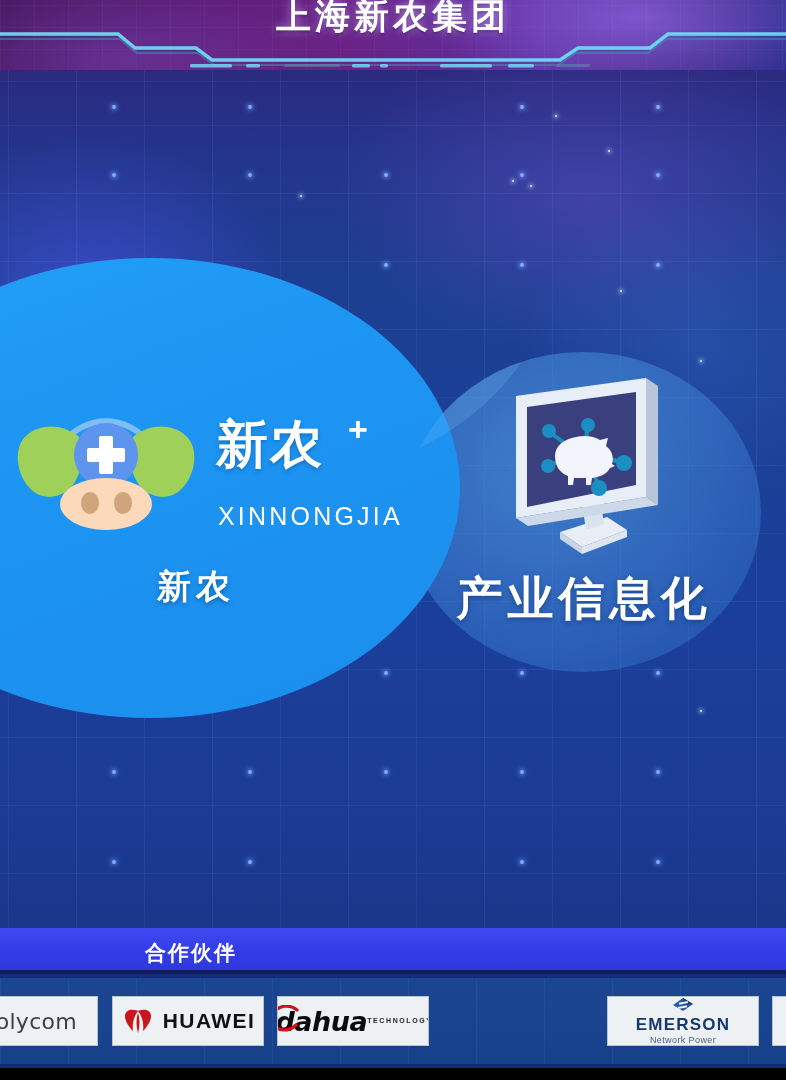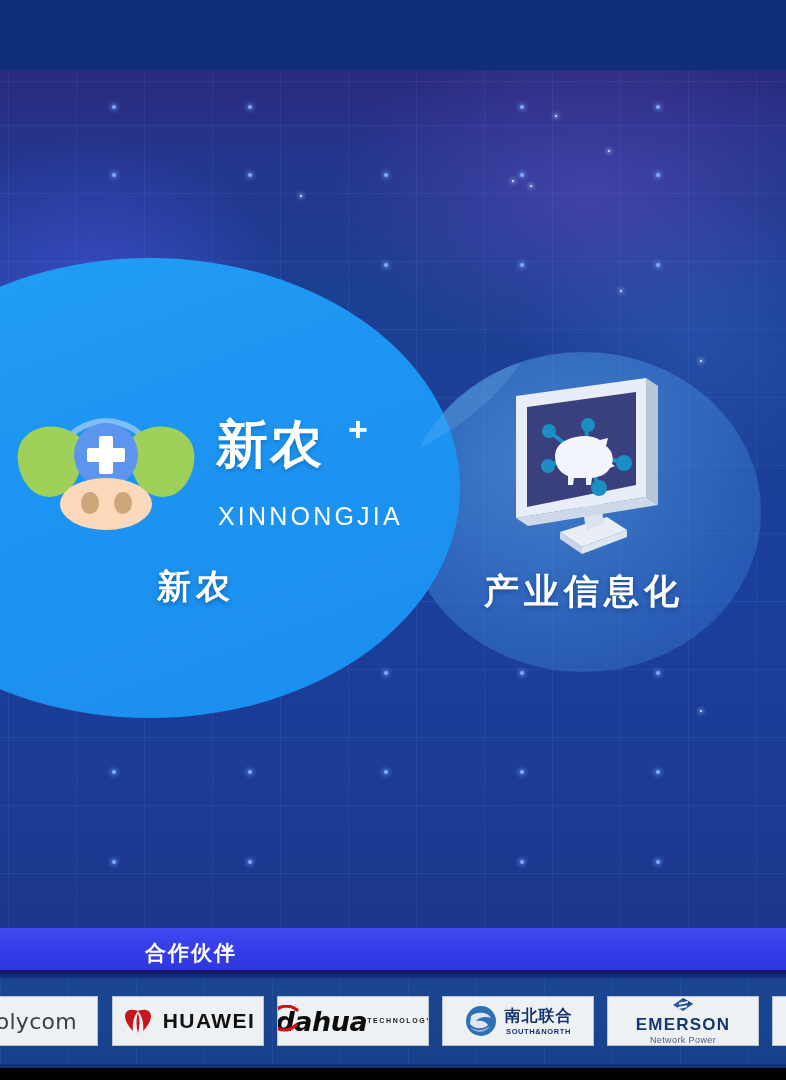--- a/index.html
+++ b/index.html
@@ -81,21 +81,21 @@
     background:rgba(120,190,250,.22);
     clip-path:ellipse(310px 230px at -160px -94px);
   }
 
   .panel-label {
     position:absolute; color:#fff; font-size:34px; font-weight:bold; letter-spacing:5px;
     text-shadow:0 2px 5px rgba(0,40,90,.45);
     font-family:"DejaVu Sans","Liberation Sans",sans-serif;
   }
   .label-left  { left:0; top:564px; width:392px; text-align:center; }
-  .label-right { left:408px; top:568px; width:352px; text-align:center; font-size:35px; }
+  .label-right { left:408px; top:568px; width:352px; text-align:center; font-size:46px; }
 
   
   .brand { position:absolute; left:8px; top:392px; width:390px; height:150px; }
   .brand-cn {
     position:absolute; left:208px; top:18px; font-size:52px; font-weight:bold; color:#fff;
     letter-spacing:2px; font-family:"DejaVu Serif","Liberation Serif",serif;
     text-shadow:0 2px 4px rgba(0,50,110,.35);
   }
   .brand-plus {
     position:absolute; left:340px; top:18px; font-size:34px; font-weight:bold; color:#fff;
@@ -144,20 +144,40 @@
                 font-family:"DejaVu Sans","Liberation Sans",sans-serif; }
   .lg-sn-en   { font-size:7.5px; color:#13316e; font-weight:bold; letter-spacing:.6px; }
   .lg-em      { font-size:17px; color:#16386e; font-weight:bold; letter-spacing:1.2px; }
   .lg-em-sub  { font-size:9px; color:#4a5d7e; letter-spacing:.4px; }
 </style>
 </head>
 <body>
 
 <div id="app">
 
+  <div class="header">
+    <div class="hdr-noise"></div>
+    <svg class="hdr-svg" viewBox="0 0 786 72">
+      <path d="M-5,34 L118,34 L135,48 L196,48 L212,60 L560,60 L578,48 L650,48 L668,34 L790,34" fill="none" stroke="#6fd9f2" stroke-width="3.5" opacity=".95"></path>
+      <path d="M-5,39 L120,39 L137,53 L198,53 L214,65 L558,65 L576,53 L648,53 L666,39 L790,39" fill="none" stroke="#3f8fb8" stroke-width="2" opacity=".55"></path>
+      <g fill="#6fd9f2" opacity=".85">
+        <rect x="190" y="64" width="42" height="3.5" rx="1.5"></rect>
+        <rect x="246" y="64" width="14" height="3.5" rx="1.5"></rect>
+        <rect x="352" y="64" width="18" height="3.5" rx="1.5"></rect>
+        <rect x="380" y="64" width="8" height="3.5" rx="1.5"></rect>
+        <rect x="440" y="64" width="52" height="3.5" rx="1.5"></rect>
+        <rect x="508" y="64" width="26" height="3.5" rx="1.5"></rect>
+      </g>
+      <g fill="#5b8fa8" opacity=".55">
+        <rect x="284" y="64" width="56" height="3" rx="1.5"></rect>
+        <rect x="556" y="64" width="34" height="3" rx="1.5"></rect>
+      </g>
+    </svg>
+    <div class="hdr-title">上海新农集团</div>
+  </div>
 
   <div class="bg">
     <div class="bg-glow-a"></div>
     <div class="bg-glow-b"></div>
     <div class="bg-glow-c"></div>
     <div class="bg-grid"></div>
     <div class="bg-dots">
       <div class="dot" style="left:112px; top:35px;"></div>
       <div class="dot" style="left:248px; top:35px;"></div>
       <div class="dot" style="left:520px; top:35px;"></div>
@@ -302,32 +322,20 @@
       <div class="logo-tile" style="left:277px; width:152px; flex-direction:row; gap:0;">
         <div style="position:relative; display:flex; align-items:center;">
           <svg width="30" height="28" viewBox="0 0 30 28" style="position:absolute; left:-3px; top:-1px;">
             <path d="M27,5 C20,-1 8,0 4,8 C0,16 5,25 14,25 C19,25 23,23 26,20" fill="none" stroke="#d0101b" stroke-width="3.2" stroke-linecap="round"></path>
           </svg>
           <span class="lg-dahua" style="margin-left:2px;">dahua</span>
         </div>
         <div class="lg-dahua-sub" style="margin-top:-1px;">TECHNOLOGY</div>
       </div>
 
-      <div class="logo-tile" style="left:442px; width:152px; gap:7px;">
-        <svg width="34" height="34" viewBox="0 0 34 34">
-          <circle cx="17" cy="17" r="15" fill="#2f6fb5"></circle>
-          <path d="M7,12 C13,7 24,8 27,14 C22,12 15,13 12,17 C16,16 22,17 24,21
-                   C19,26 10,25 6,20 Z" fill="#dfe8f2"></path>
-          <path d="M6,23 C11,27 20,27 26,22 C22,29 11,30 6,23 Z" fill="#9fb9d6"></path>
-        </svg>
-        <div style="display:flex; flex-direction:column; align-items:center;">
-          <span class="lg-sn-cn">南北联合</span>
-          <span class="lg-sn-en">SOUTH&amp;NORTH</span>
-        </div>
-      </div>
 
       <div class="logo-tile" style="left:607px; width:152px; flex-direction:column; gap:0;">
         <svg width="20" height="16" viewBox="0 0 20 16">
           <polygon points="10,0 20,6 10,13 0,7" fill="#2b5a9e"></polygon>
           <polygon points="10,0 20,6 10,7" fill="#1d4278"></polygon>
           <rect x="6" y="4" width="9" height="2" fill="#eef1f4" transform="rotate(-12 10 5)"></rect>
           <rect x="5" y="8" width="9" height="2" fill="#eef1f4" transform="rotate(-12 10 9)"></rect>
         </svg>
         <span class="lg-em" style="margin-top:1px;">EMERSON</span>
         <span class="lg-em-sub">Network Power</span>

